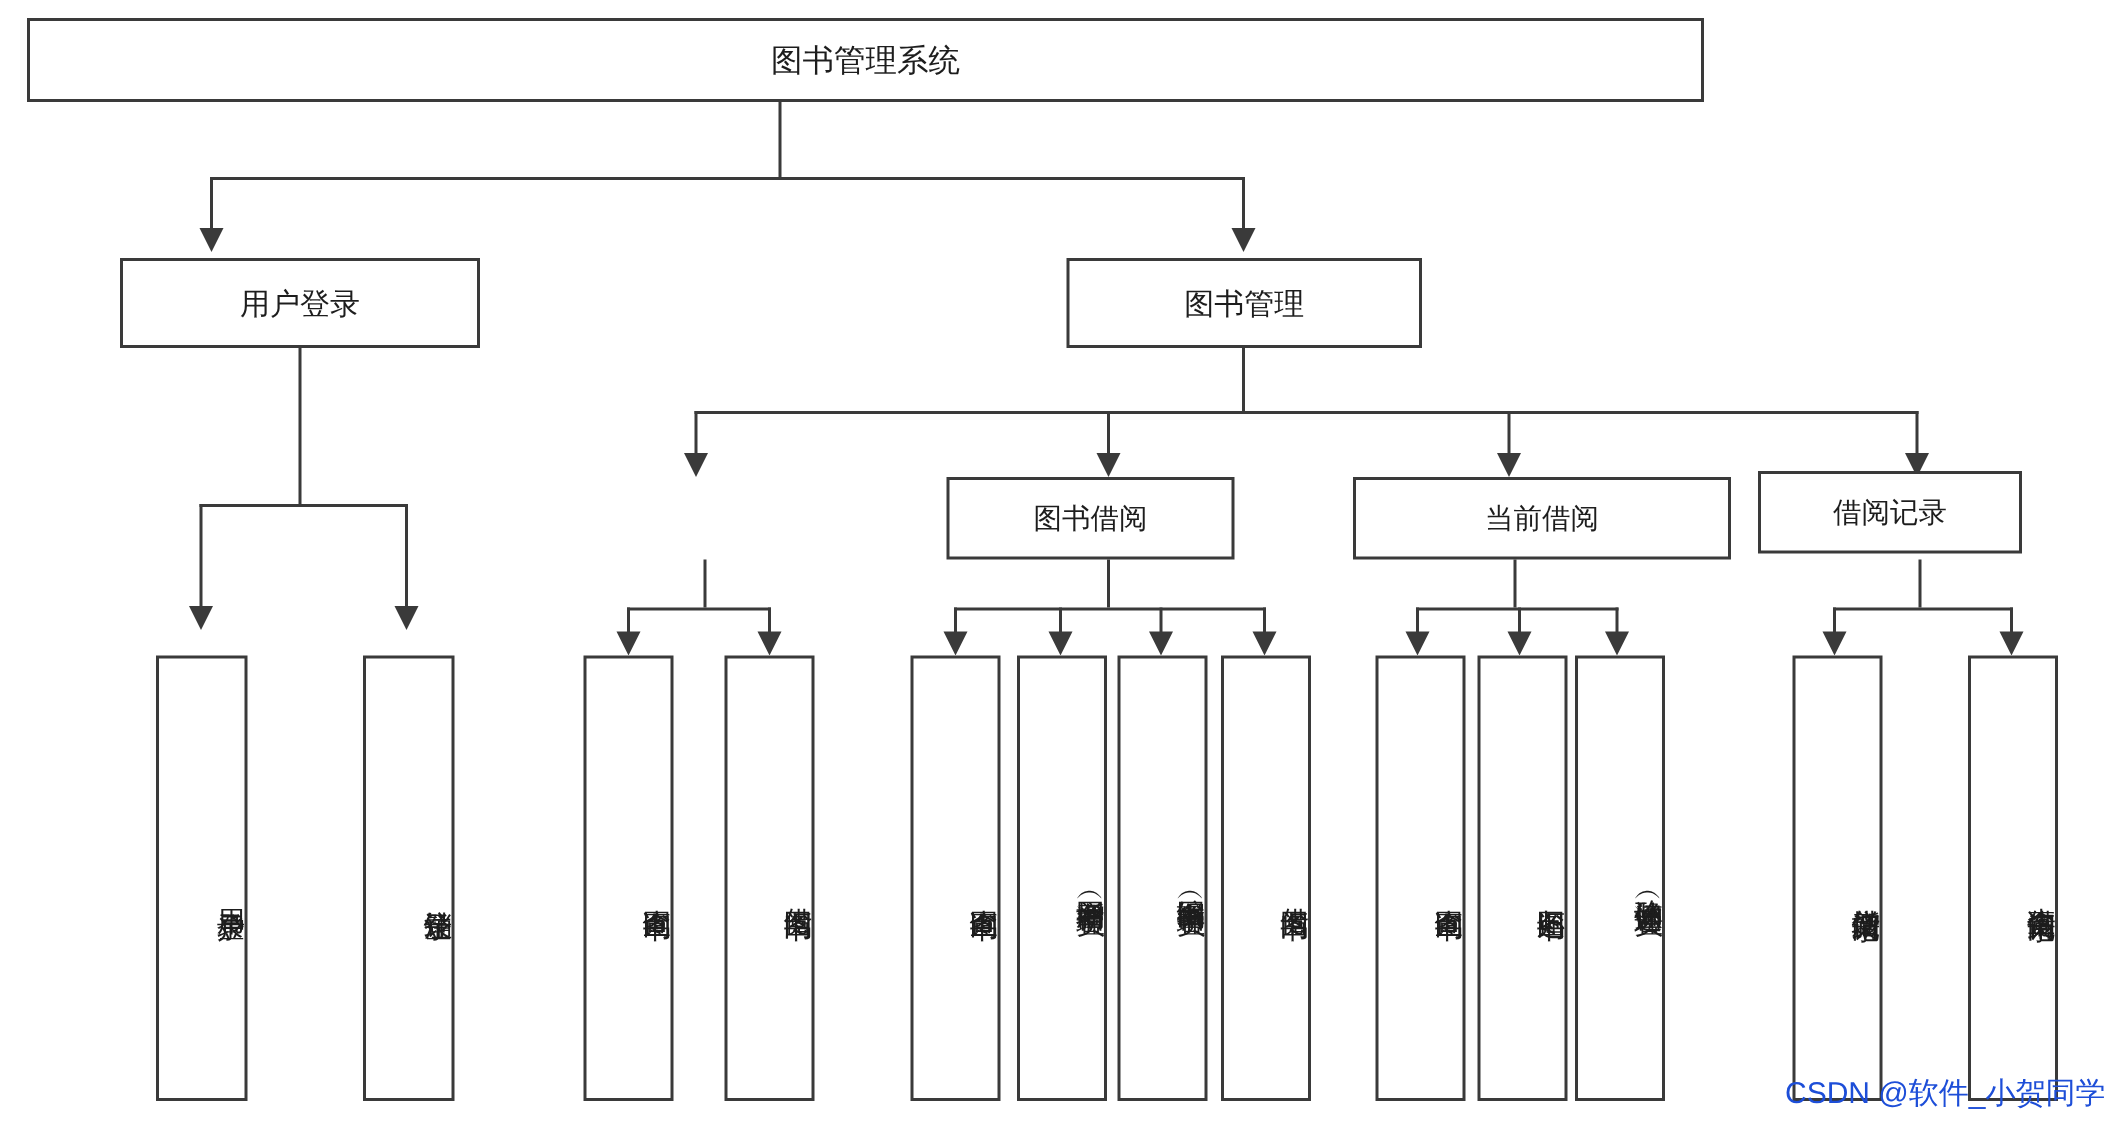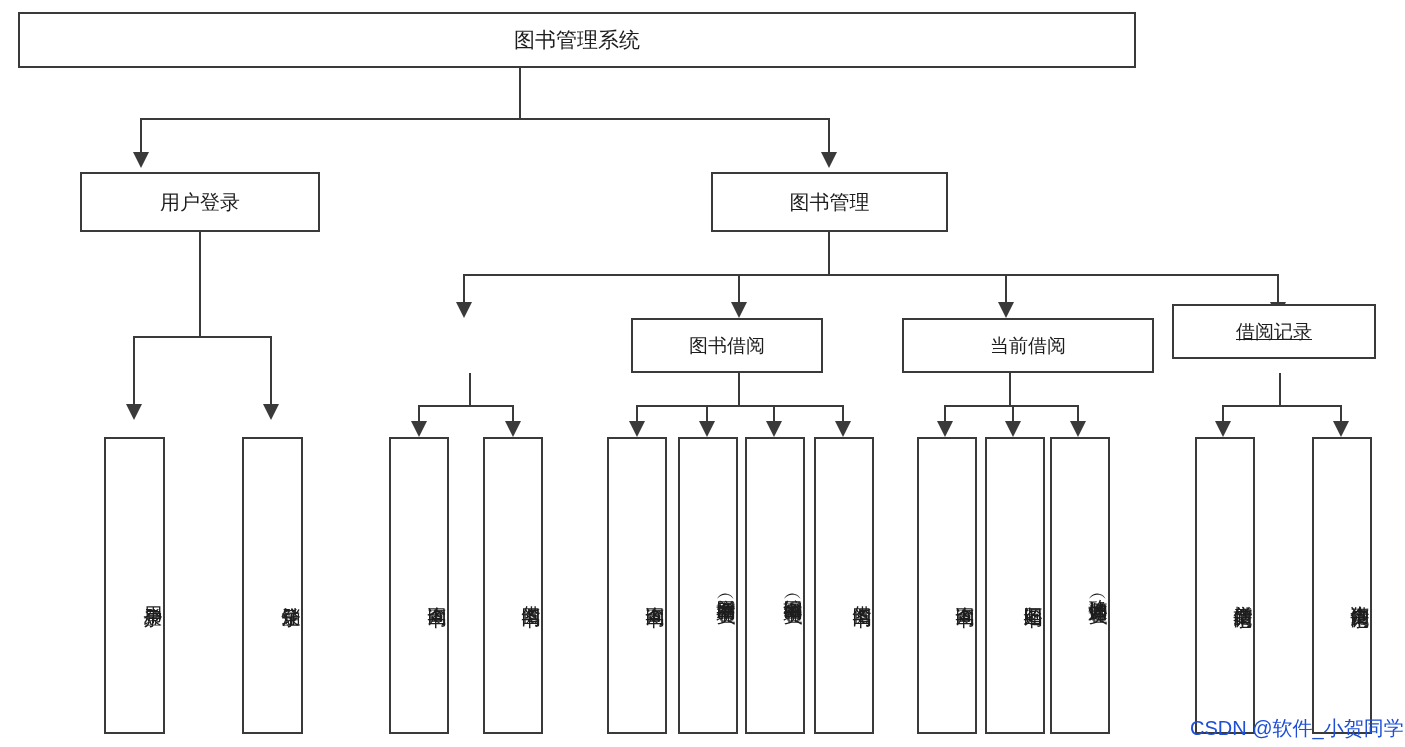--- a/index.html
+++ b/index.html
@@ -115,21 +115,21 @@
   <div class="arrow" style="left:998px; top:302px;"></div>
   <div class="conn vline" style="left:1277px; top:274px; height:30px;"></div>
   <div class="arrow" style="left:1270px; top:302px;"></div>
 
   <div class="node lvl3" style="left:631px; top:318px; width:192px; height:55px;">
     <span class="label">图书借阅</span>
   </div>
   <div class="node lvl3" style="left:902px; top:318px; width:252px; height:55px;">
     <span class="label">当前借阅</span>
   </div>
-  <div class="node lvl3" style="left:1172px; top:304px; width:204px; height:55px;text-decoration:underline;">
+  <div class="node lvl3" style="left:1172px; top:314px; width:176px; height:55px;">
     <span class="label">借阅记录</span>
   </div>
 
   <div class="conn vline" style="left:469px; top:373px; width:2px; height:32px;"></div>
   <div class="conn hline" style="left:418px; top:405px; width:96px;"></div>
   <div class="conn vline" style="left:418px; top:405px; height:18px;"></div>
   <div class="arrow" style="left:411px; top:421px;"></div>
   <div class="conn vline" style="left:512px; top:405px; height:18px;"></div>
   <div class="arrow" style="left:505px; top:421px;"></div>
 

